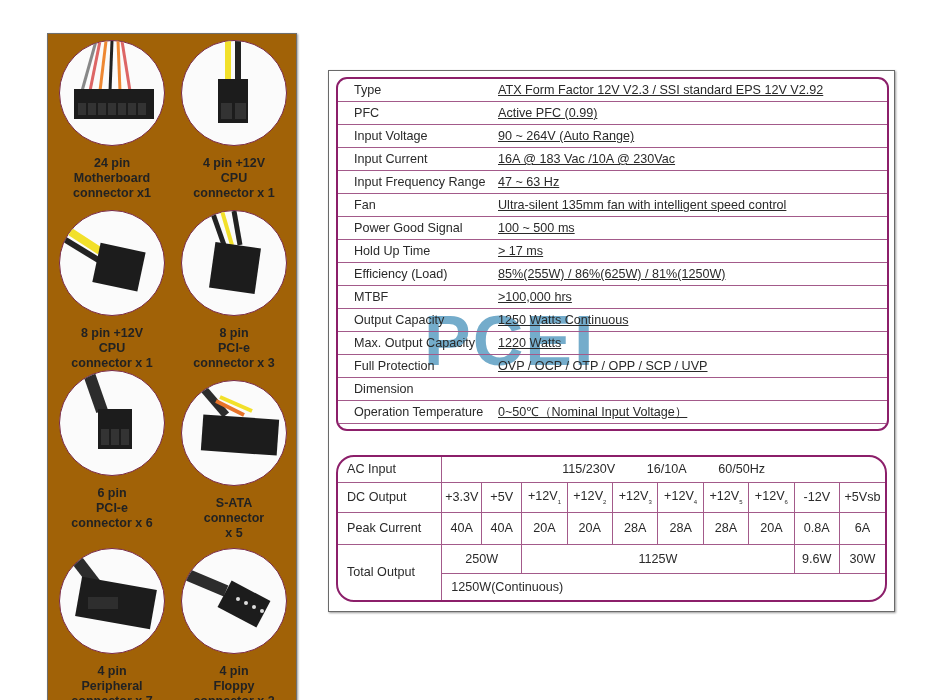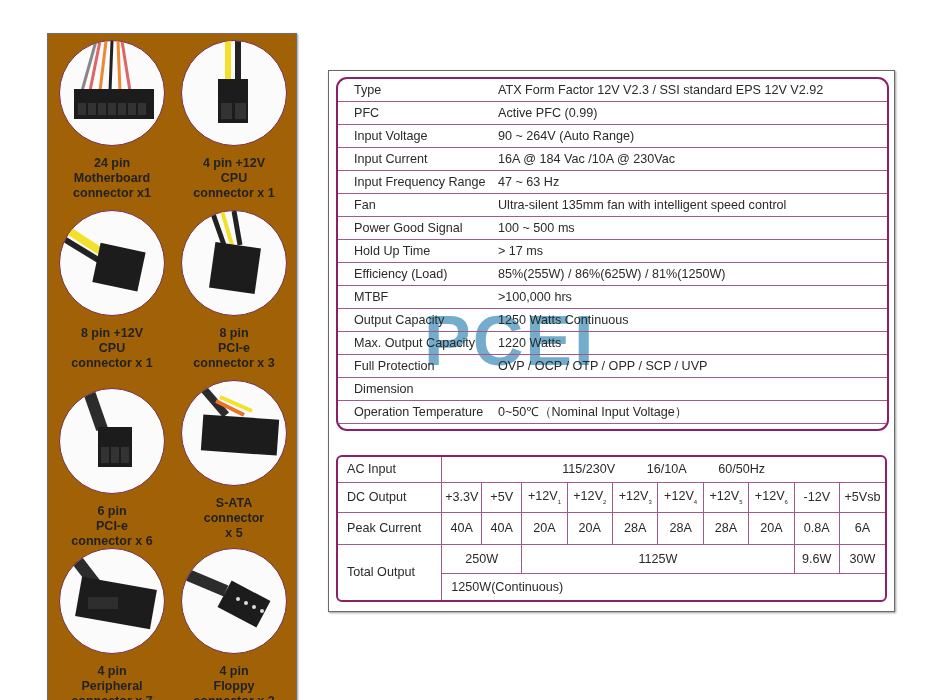--- a/index.html
+++ b/index.html
@@ -7,23 +7,23 @@
   .conn-panel{position:absolute;left:47px;top:13px;width:248px;height:675px;border:1px solid #6f6f6f;box-shadow:1px 1px 2px #9a9a9a;background:#a16207;margin-top:20px;}
   .conn{position:absolute;width:124px;text-align:center;}
   .circle{width:104px;height:104px;border:1.5px solid #7a2a48;border-radius:50%;margin:0 auto;position:relative;background:#fbfbfb;overflow:hidden;}
   .conn-label{font-weight:bold;font-size:12.5px;line-height:15px;color:#222;margin-top:10px;}
   .conn-label div{white-space:nowrap;}
   .spec-frame{position:absolute;left:328px;top:70px;width:565px;height:540px;border:1px solid #6a6a6a;box-shadow:1px 1px 2px #9a9a9a;background:#fff;}
   .spec-box{position:absolute;left:7px;top:6px;width:549px;height:350px;border:2px solid #8c1f6a;border-radius:11px;overflow:hidden;}
   .spec-row{height:22px;display:flex;align-items:center;border-bottom:1px solid #a35a8a;font-size:12.6px;color:#2a2a2a;}
   .spec-row:last-child{border-bottom:none;}
   .spec-key{width:160px;padding-left:16px;box-sizing:border-box;}
-  .spec-val{flex:1;white-space:nowrap;}
+  .spec-val{flex:1;white-space:nowrap;text-decoration:underline;}
   .watermark{position:absolute;left:95px;top:230px;font-size:70px;font-weight:bold;color:#0369a1;letter-spacing:2px;opacity:.55;pointer-events:none;}
-  .out-box{position:absolute;left:7px;top:384px;width:547px;height:143px;border:2px solid #8c1f6a;border-radius:6px;overflow:hidden;}
+  .out-box{position:absolute;left:7px;top:384px;width:547px;height:143px;border:2px solid #8c1f6a;border-radius:18px;overflow:hidden;}
   table.out{border-collapse:collapse;width:100%;height:100%;font-size:12.6px;color:#2a2a2a;}
   table.out td{border:1px solid #a35a8a;text-align:center;padding:0;}
   table.out tr:first-child td{border-top:none;}
   table.out tr:last-child td{border-bottom:none;}
   table.out td:first-child{border-left:none;text-align:left;padding-left:9px;}
   table.out td:last-child{border-right:none;margin-top:31px;}
   .ac-vals span{display:inline-block;margin:0 14px;}
   sub{font-size:6px;vertical-align:sub;}
 </style>
 </head>
@@ -97,21 +97,21 @@
           <line x1="52" y1="0" x2="58" y2="34" stroke="#222" stroke-width="5"></line>
         <rect x="30" y="34" width="46" height="46" fill="#1c1c1c" transform="rotate(8 53 57)"></rect>
       </svg>
     </div>
     <div class="conn-label">
       <div>8 pin</div>
       <div>PCI-e</div>
       <div>connector x 3</div>
     </div>
   </div>
-  <div class="conn" style="left:2px;top:354px;">
+  <div class="conn" style="left:2px;top:336px;">
     <div class="circle">
       <svg width="104" height="104" viewBox="0 0 104 104">
         <line x1="28" y1="0" x2="42" y2="40" stroke="#2c2c2c" stroke-width="12"></line>
         <rect x="38" y="38" width="34" height="40" fill="#1c1c1c"></rect>
           <rect x="41" y="58" width="8" height="16" fill="#333"></rect>
           <rect x="51" y="58" width="8" height="16" fill="#333"></rect>
           <rect x="61" y="58" width="8" height="16" fill="#333"></rect>
       </svg>
     </div>
     <div class="conn-label">
@@ -180,21 +180,21 @@
     <div class="spec-row">
         <span class="spec-key">PFC</span>
         <span class="spec-val">Active PFC (0.99)</span>
       </div>
     <div class="spec-row">
         <span class="spec-key">Input Voltage</span>
         <span class="spec-val">90 ~ 264V (Auto Range)</span>
       </div>
     <div class="spec-row">
         <span class="spec-key">Input Current</span>
-        <span class="spec-val">16A @ 184 Vac /10A @ 230Vac</span>
+        <span class="spec-val">16A @ 183 Vac /10A @ 230Vac</span>
       </div>
     <div class="spec-row">
         <span class="spec-key">Input Frequency Range</span>
         <span class="spec-val">47 ~ 63 Hz</span>
       </div>
     <div class="spec-row">
         <span class="spec-key">Fan</span>
         <span class="spec-val">Ultra-silent 135mm fan with intelligent speed control</span>
       </div>
     <div class="spec-row">

